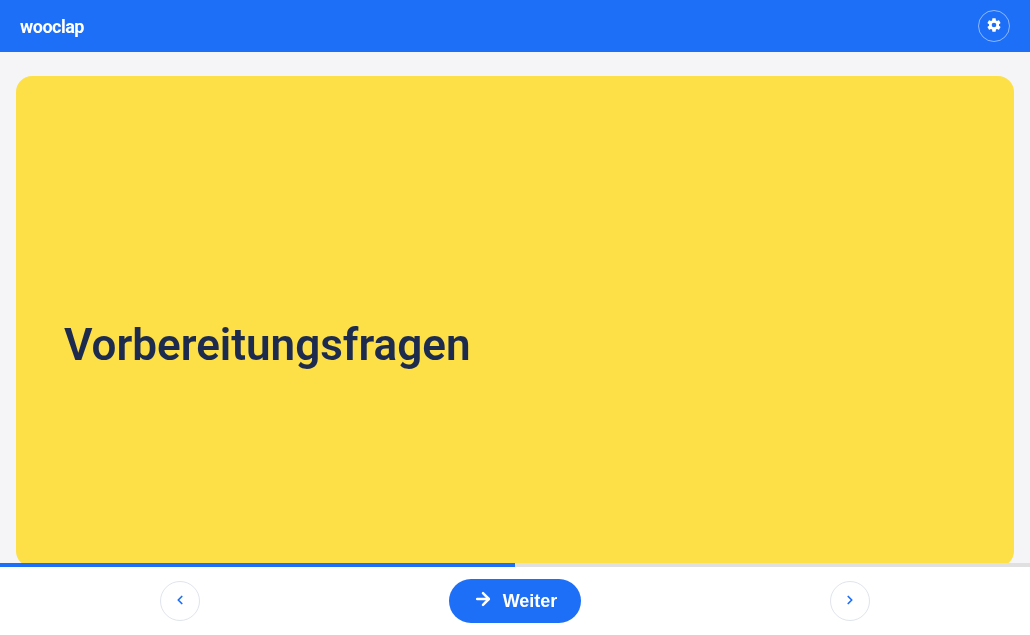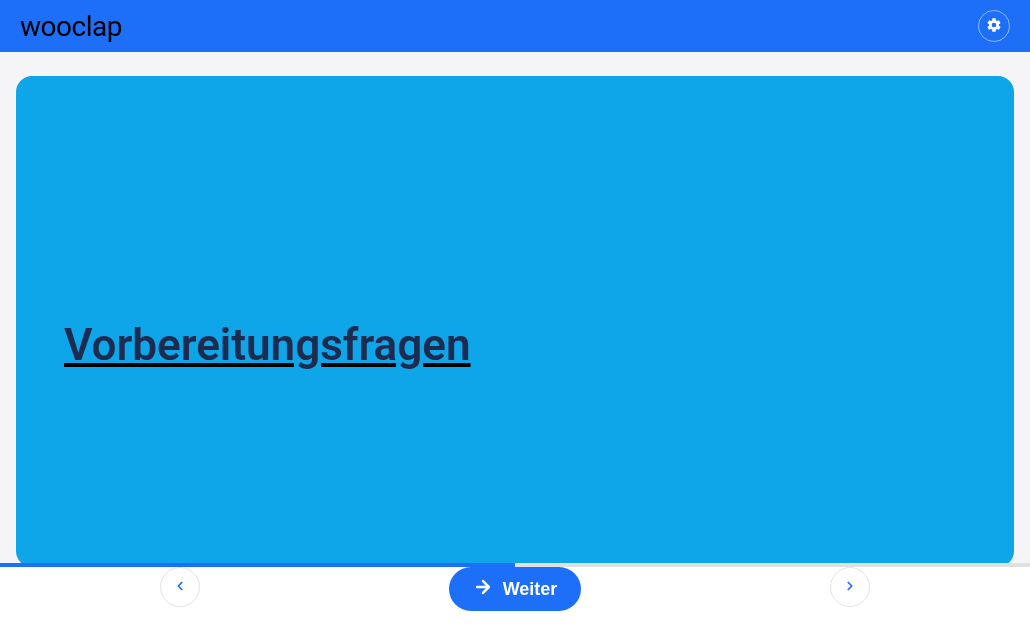--- a/index.html
+++ b/index.html
@@ -17,23 +17,23 @@
     }
     .header {
       background: #1d6ff7;
       height: 52px;
       display: flex;
       align-items: center;
       justify-content: space-between;
       padding: 0 20px;
     }
     .logo {
-      color: #000000;
-      font-weight: 400;
-      font-size: 28px;
+      color: #ffffff;
+      font-weight: 700;
+      font-size: 18px;
       letter-spacing: -0.5px;
     }
     .settings-btn {
       width: 32px;
       height: 32px;
       border-radius: 50%;
       border: 1.5px solid rgba(255,255,255,0.5);
       background: transparent;
       display: flex;
       align-items: center;
@@ -43,28 +43,27 @@
     }
     .settings-btn svg {
       width: 16px;
       height: 16px;
     }
     .content-wrapper {
       padding: 24px 16px 0 16px;
       height: calc(100% - 52px - 68px);
     }
     .card {
-      background: #0ea5e9;
+      background: #fde047;
       border-radius: 16px;
       height: 100%;
       padding: 48px 48px;
       display: flex;
       flex-direction: column;
       justify-content: center;
-      text-decoration: underline;
     }
     .card-inner {
       margin-top: 70px;
     }
     .title {
       font-size: 44px;
       font-weight: 600;
       color: #1d2b4f;
       margin-bottom: 22px;
       line-height: 1.15;
@@ -89,20 +88,21 @@
       width: 50%;
     }
     .footer {
       position: absolute;
       bottom: 0;
       left: 0;
       right: 0;
       height: 68px;
       background: white;
       display: flex;
+      align-items: center;
       justify-content: space-between;
       padding: 0 160px;
     }
     .nav-btn {
       width: 40px;
       height: 40px;
       border-radius: 50%;
       border: 1.5px solid #e0e4ec;
       background: white;
       display: flex;

